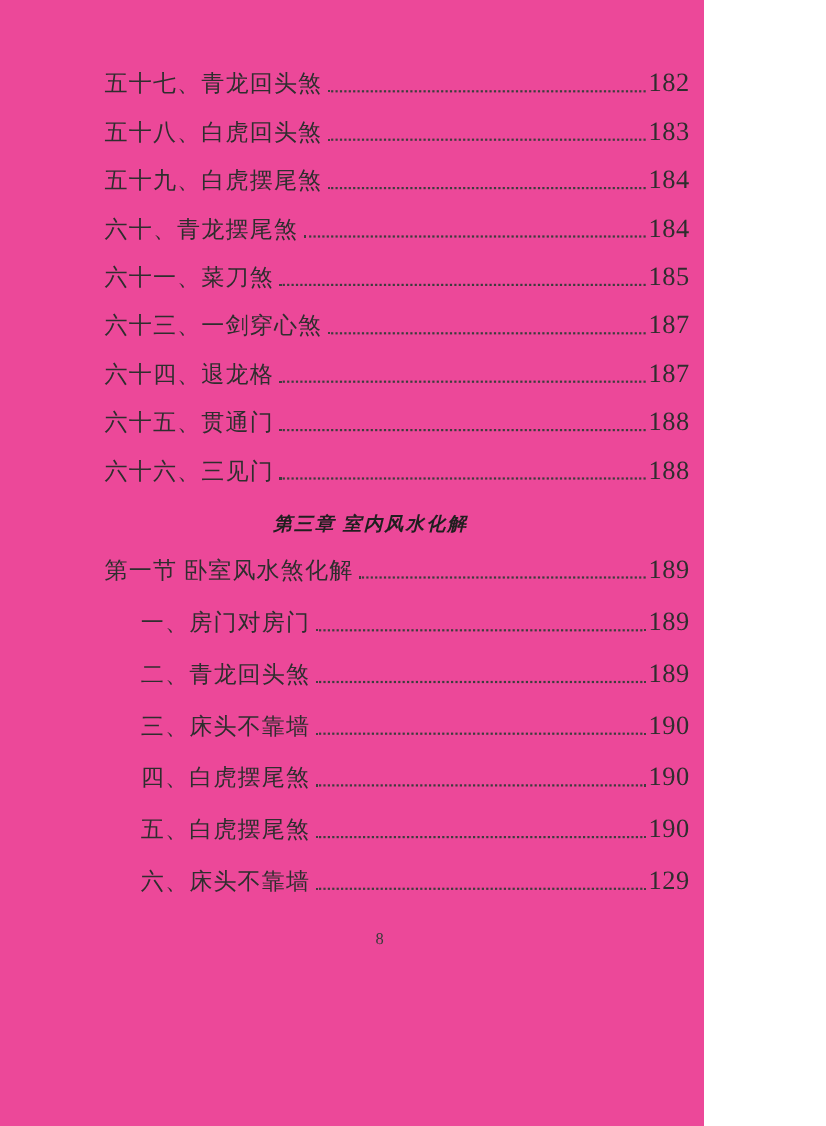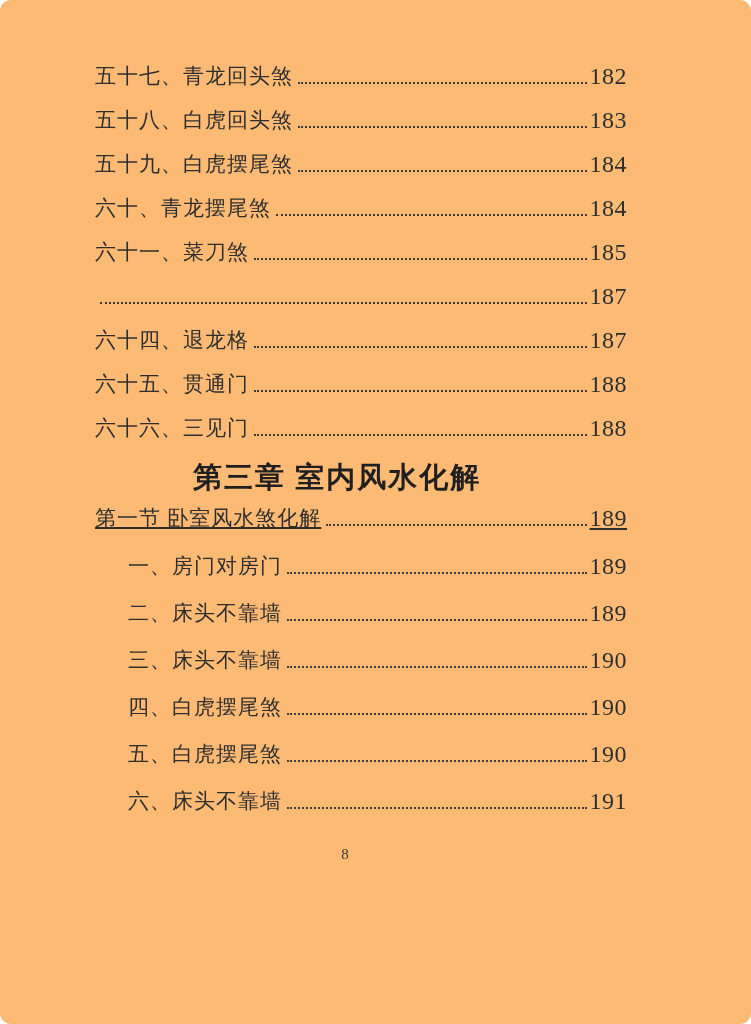--- a/index.html
+++ b/index.html
@@ -1,24 +1,23 @@
 <!DOCTYPE html>
 <html><head>
 <meta charset="utf-8">
 <style>
   html, body { margin: 0; padding: 0; background: #ffffff; }
   .page {
     position: relative;
-    width: 751px;
+    width: 640px;
     height: 1024px;
-    background: #fdba74;
+    background: #ec4899;
     overflow: hidden;
     font-family: "Liberation Serif", "DejaVu Serif", serif;
     color: #2e2e2e;
-    border-radius: 11px;
   }
   .content {
     position: absolute;
     left: 95px;
     top: 66px;
     width: 532px;
   }
   .toc-row {
     display: flex;
     align-items: flex-end;
@@ -37,29 +36,30 @@
   }
   .toc-row .pagenum {
     flex: 0 0 auto;
     letter-spacing: 0.5px;
     font-size: 24px;
   }
   .toc-row.sub { padding-left: 33px; margin-top: 26px; }
   .chapter {
     margin: 0;
     text-align: center;
-    font-size: 29px;
+    font-size: 17px;
     line-height: 30px;
     font-weight: bold;
     letter-spacing: 2px;
     color: #1f1f1f;
     position: relative;
     left: -24px;
+    font-style: italic;
   }
-  .section-row { margin: 16px 0 27px 0; text-decoration: underline; }
+  .section-row { margin: 16px 0 27px 0; }
   .folio {
     text-align: center;
     margin-top: 34px;
     font-size: 15px;
     color: #3a3a3a;
     position: relative;
     left: -16px;
   }
 </style>
 </head>
@@ -87,20 +87,21 @@
           <span class="label">六十、青龙摆尾煞</span>
           <span class="leader"></span>
           <span class="pagenum">184</span>
         </div>
         <div class="toc-row">
           <span class="label">六十一、菜刀煞</span>
           <span class="leader"></span>
           <span class="pagenum">185</span>
         </div>
         <div class="toc-row">
+          <span class="label">六十三、一剑穿心煞</span>
           <span class="leader"></span>
           <span class="pagenum">187</span>
         </div>
         <div class="toc-row">
           <span class="label">六十四、退龙格</span>
           <span class="leader"></span>
           <span class="pagenum">187</span>
         </div>
         <div class="toc-row">
           <span class="label">六十五、贯通门</span>
@@ -121,21 +122,21 @@
           <span class="pagenum">189</span>
         </div>
       </div>
     <div id="toc-sub">
         <div class="toc-row sub">
           <span class="label">一、房门对房门</span>
           <span class="leader"></span>
           <span class="pagenum">189</span>
         </div>
         <div class="toc-row sub">
-          <span class="label">二、床头不靠墙</span>
+          <span class="label">二、青龙回头煞</span>
           <span class="leader"></span>
           <span class="pagenum">189</span>
         </div>
         <div class="toc-row sub">
           <span class="label">三、床头不靠墙</span>
           <span class="leader"></span>
           <span class="pagenum">190</span>
         </div>
         <div class="toc-row sub">
           <span class="label">四、白虎摆尾煞</span>
@@ -143,18 +144,18 @@
           <span class="pagenum">190</span>
         </div>
         <div class="toc-row sub">
           <span class="label">五、白虎摆尾煞</span>
           <span class="leader"></span>
           <span class="pagenum">190</span>
         </div>
         <div class="toc-row sub">
           <span class="label">六、床头不靠墙</span>
           <span class="leader"></span>
-          <span class="pagenum">191</span>
+          <span class="pagenum">129</span>
         </div>
       </div>
     <div class="folio">8</div>
   </div>
 </div>
 
 </body></html>

